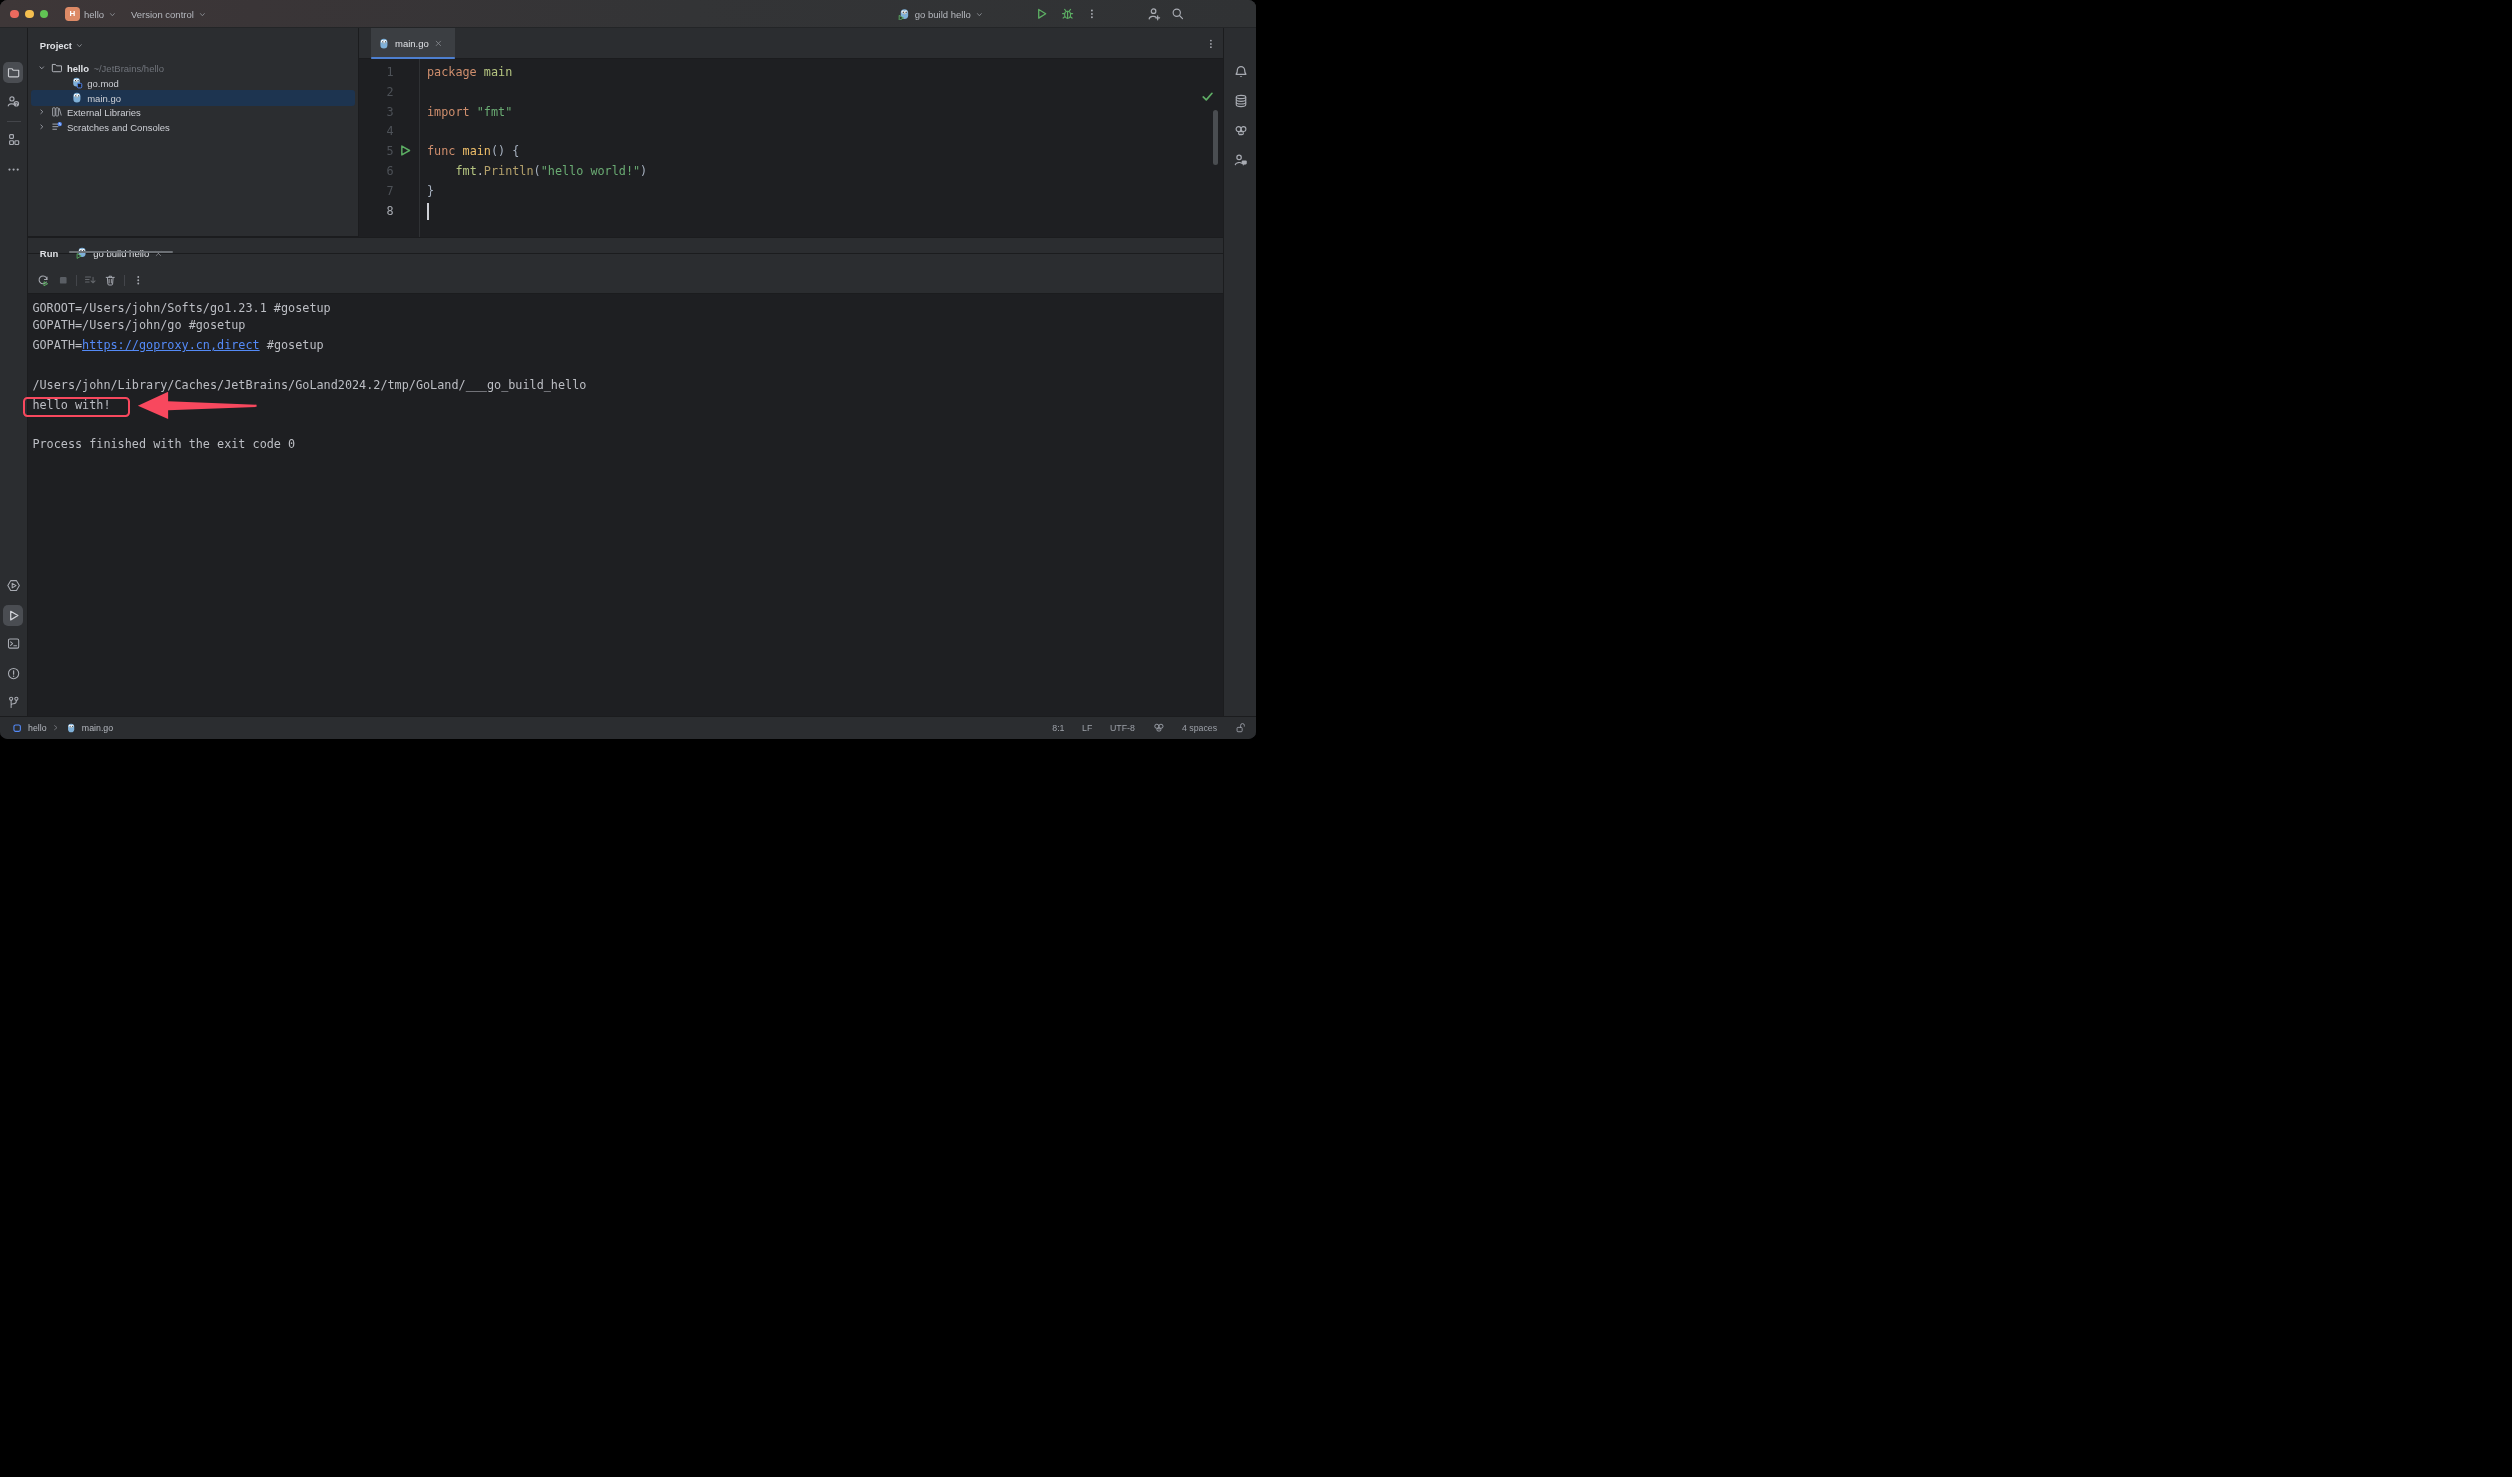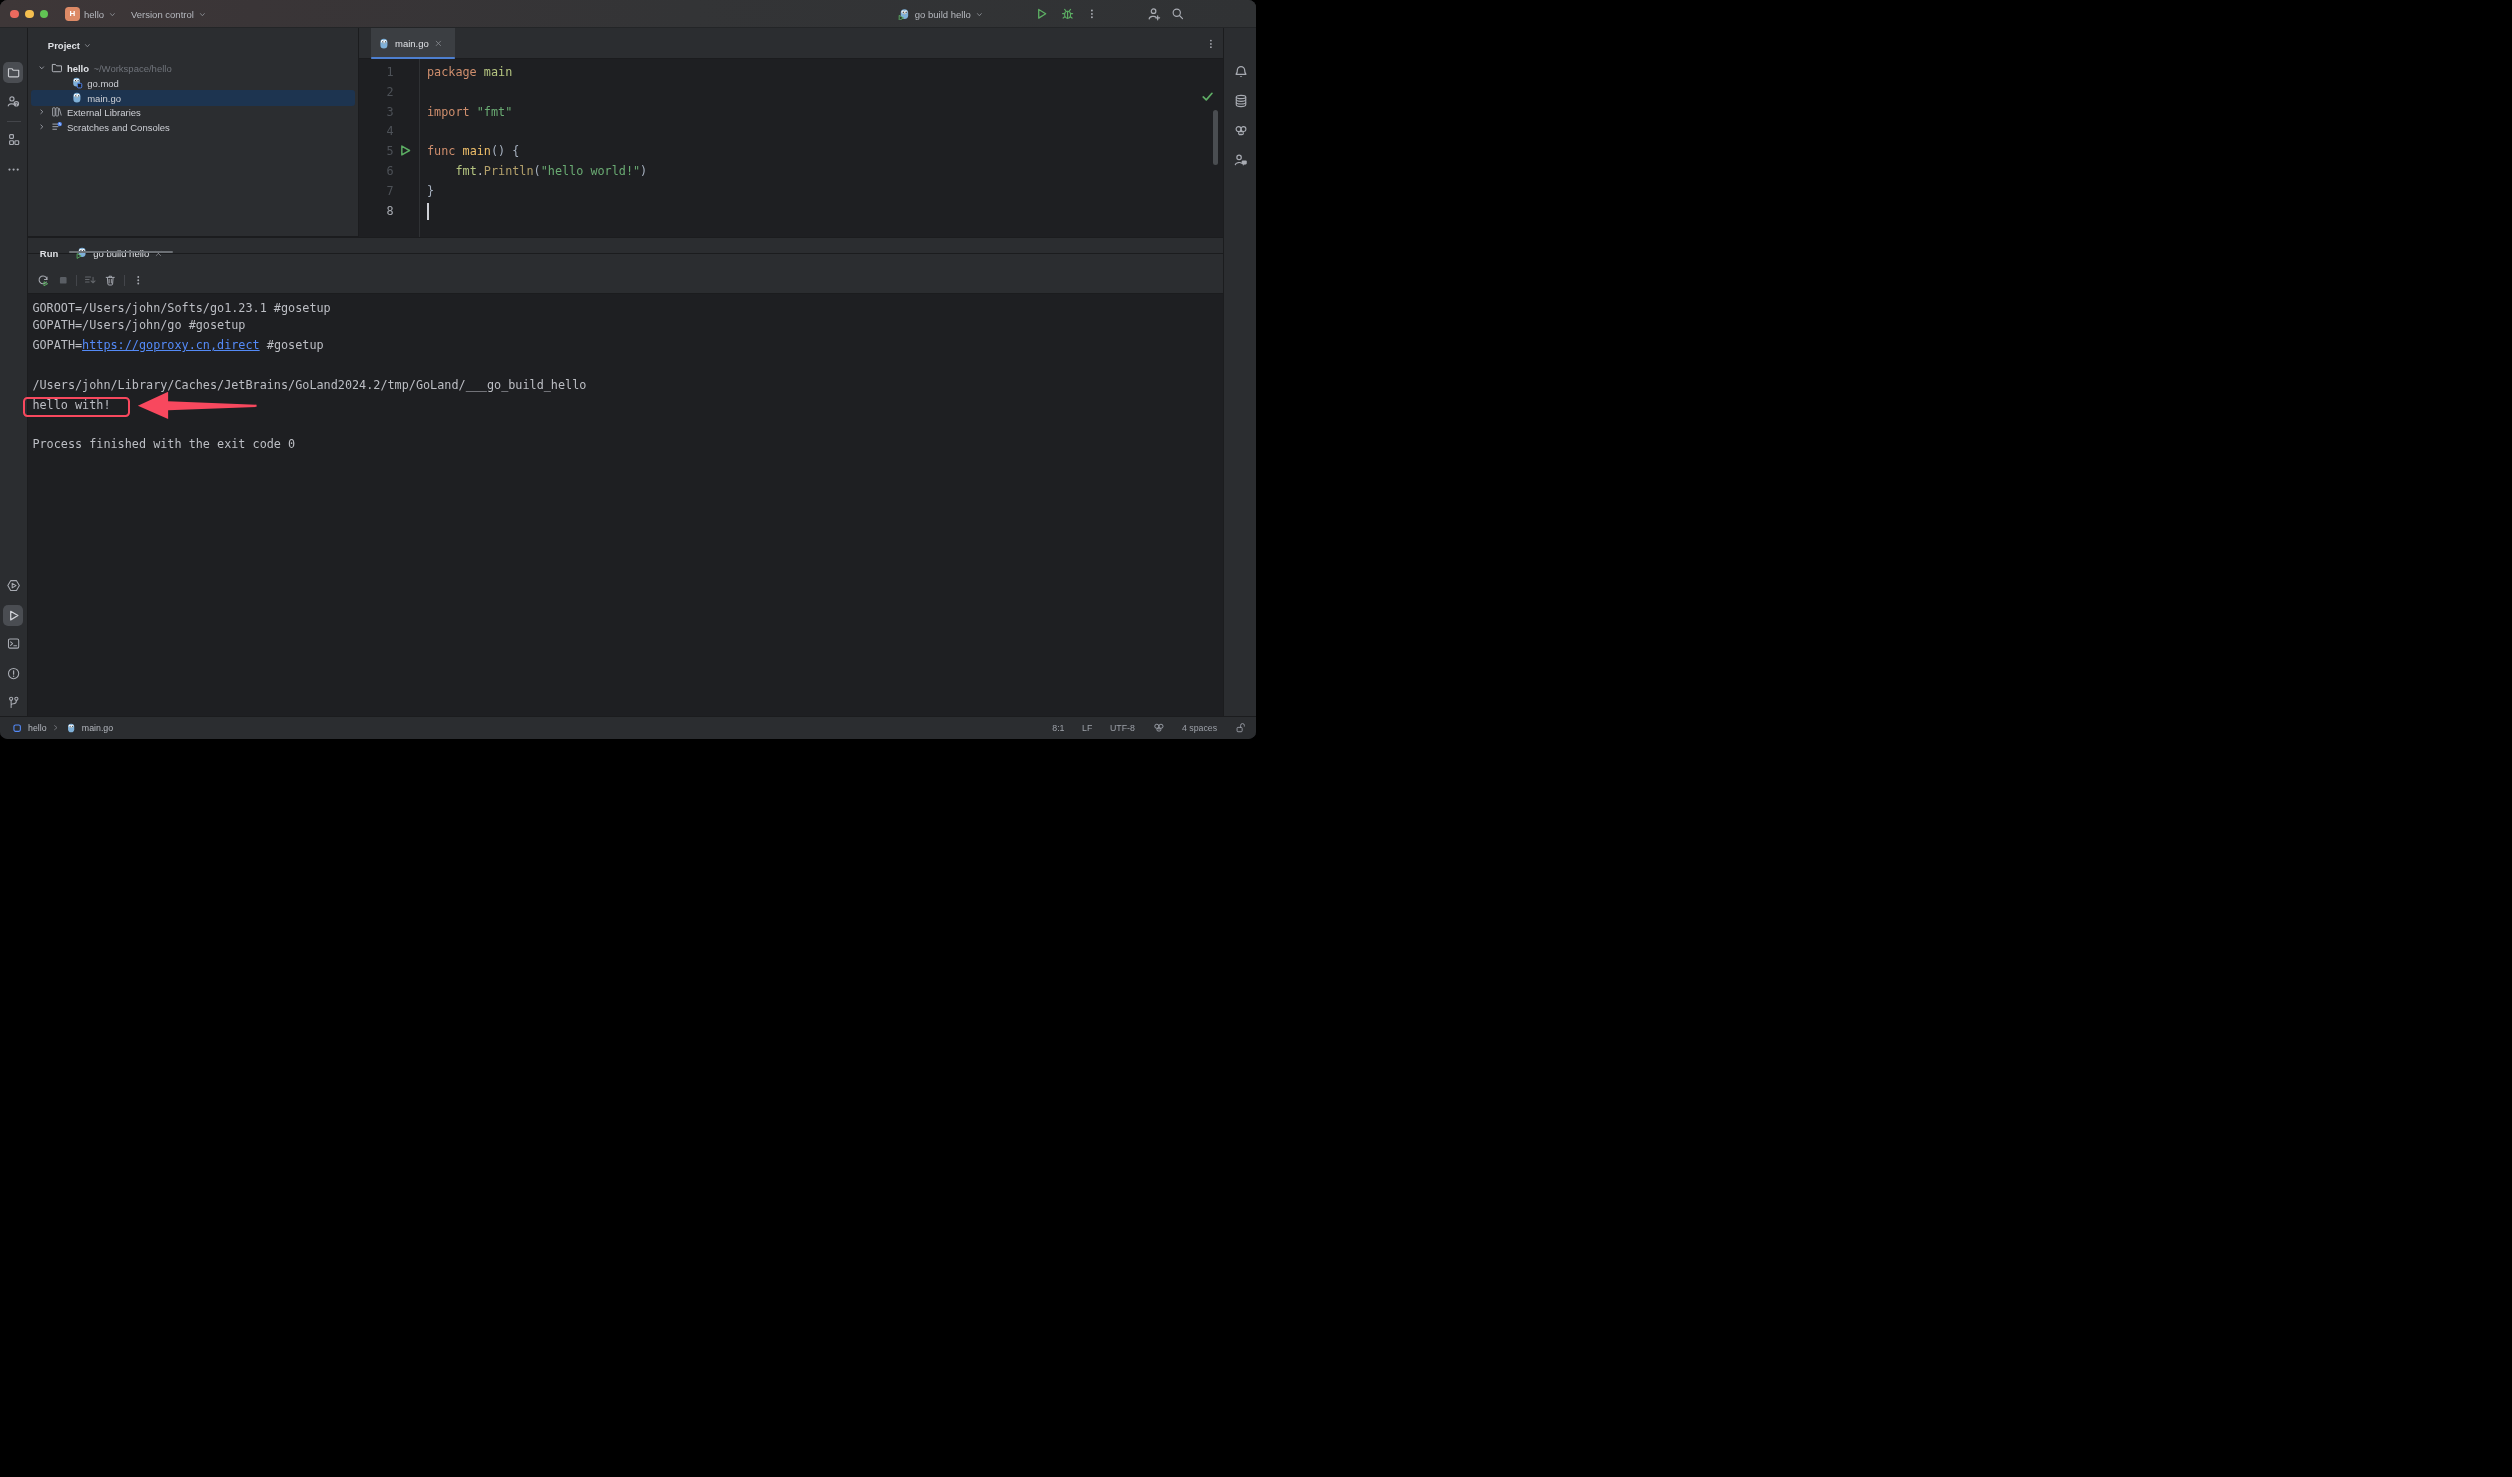--- a/index.html
+++ b/index.html
@@ -32,21 +32,21 @@
     display:flex; align-items:center; justify-content:center; }
   .stripe.left .stripe-icon { left:2.9px; }
   .stripe.right .stripe-icon { left:6.6px; }
   .stripe-icon.active { background:#4a4d52; }
   .stripe-sep { position:absolute; left:6.6px; width:14.7px; height:0.7px; background:#43454a; }
 
   
   .project-panel { position:absolute; left:28px; top:28px; width:330px; height:209px;
     background:#2b2d30; border-bottom:0.7px solid #1b1c1e; }
   .pp-header { position:absolute; left:11.8px; top:9.5px; height:16px; display:flex;
-    align-items:center; gap:3px; color:#dfe1e5; font-size:9.5px; font-weight:600;margin-left:8px; }
+    align-items:center; gap:3px; color:#dfe1e5; font-size:9.5px; font-weight:600; }
   .tree-row { position:absolute; height:16px; display:flex; align-items:center; gap:4.4px;
     font-size:9.5px; color:#ced0d6; white-space:nowrap; }
   .tree-sel { position:absolute; left:2.9px; top:62px; width:324px; height:16px;
     background:var(--selection,#1d3450); border-radius:2.9px; }
   .tree-path { color:#6f737a; }
   .bold { font-weight:700; color:#dfe1e5; }
   .ticon { width:11.8px; height:11.8px; flex:0 0 auto; }
 
   
   .editor-pane { position:absolute; left:358px; top:28px; width:865px; height:209px;
@@ -289,21 +289,21 @@
     <div class="tree-sel"></div>
 
     <div class="tree-row" style="left:8.8px; top:32px;">
       <svg class="ticon" viewBox="0 0 16 16" style="width:9.5px;height:9.5px;">
           <polyline points="4.5,6 8,9.8 11.5,6" fill="none" stroke="#9da0a8" stroke-width="1.5"></polyline>
         </svg>
       <svg class="ticon" viewBox="0 0 16 16">
         <path d="M1.8 3.3 H6 L7.6 5.2 H14.2 V12 a1.2 1.2 0 0 1 -1.2 1.2 H3 a1.2 1.2 0 0 1 -1.2 -1.2 Z" fill="none" stroke="#b9bcc2" stroke-width="1.3" stroke-linejoin="round"></path>
         </svg>
       <span class="bold">hello</span>
-      <span class="tree-path">~/Workspace/hello</span>
+      <span class="tree-path">~/JetBrains/hello</span>
     </div>
 
     <div class="tree-row" style="left:43px; top:47px;">
       <svg class="ticon" viewBox="0 0 16 16">
         <rect x="3" y="1" width="9" height="12" rx="4.4" fill="#7fb0d8"></rect>
         <circle cx="5.7" cy="4.4" r="1.8" fill="#fff"></circle>
           <circle cx="9.2" cy="4.4" r="1.8" fill="#fff"></circle>
         <circle cx="6.1" cy="4.8" r="0.8" fill="#17191c"></circle>
           <circle cx="9.6" cy="4.8" r="0.8" fill="#17191c"></circle>
         <ellipse cx="7.5" cy="6.5" rx="0.95" ry="0.6" fill="#d8b98e"></ellipse>

